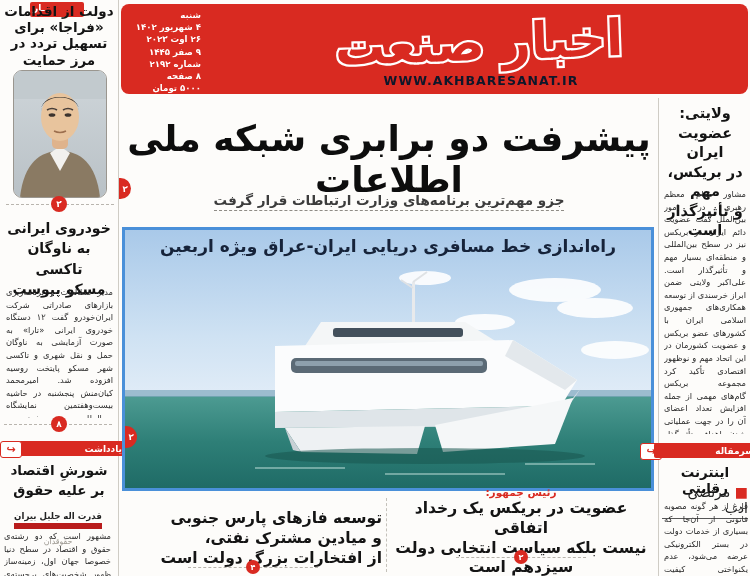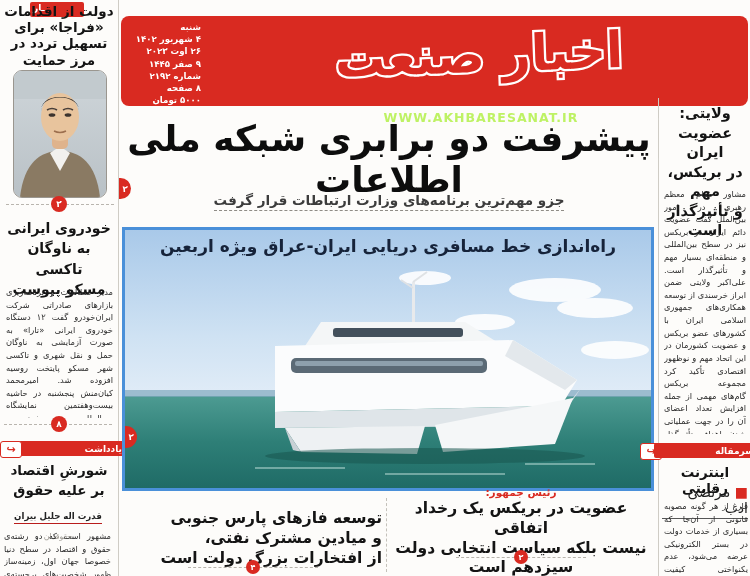--- a/index.html
+++ b/index.html
@@ -13,46 +13,46 @@
   .vline{width:0;border-left:1px solid #cfccc5;}
   .vdots{width:0;border-left:1px dashed #c4c1ba;}
   .red-bar{background:#d92a21;border-radius:2px;display:flex;align-items:center;justify-content:flex-end;padding:0 6px;}
   .red-bar .bar-label{color:#fff;font-size:9px;font-weight:bold;direction:rtl;}
   .arrow-box{background:#fff;border:1px solid #d92a21;border-radius:3px;width:20px;height:15px;display:flex;align-items:center;justify-content:center;color:#d92a21;font-size:11px;font-weight:bold;line-height:1;}
   .pg-circle{background:#d92a21;border-radius:50%;color:#fff;font-weight:bold;display:flex;align-items:center;justify-content:center;}
   .semicircle{background:#d92a21;border-radius:0 11px 11px 0;color:#fff;font-weight:bold;display:flex;align-items:center;justify-content:center;}
   .kicker-red{color:#d92a21;font-weight:bold;}
   .kicker-blk{color:#1a1a1a;font-weight:bold;}
   .subhead-line{display:inline-block;border-bottom:1px dashed #8f8c86;padding-bottom:2px;color:#3c3c3c;font-weight:bold;}
-  .byline-line{display:inline-block;border-bottom:1px solid #b91c1c;padding-bottom:2px;}
+  .byline-line{display:inline-block;border-bottom:6px solid #b91c1c;padding-bottom:2px;}
 </style>
 </head>
 <body>
 
 <div id="page">
 
-  <div class="abs" style="left:121px;top:16px;width:627px;height:90px;background:#d92a21;border-radius:8px;">
+  <div class="abs" style="left:121px;top:4px;width:627px;height:90px;background:#d92a21;border-radius:8px;">
 
     <div class="abs rtl" style="left:8px;top:5px;width:72px;color:#fff;font-size:8.6px;font-weight:bold;line-height:1.42;text-align:right;">
       <div>شنبه</div>
       <div>۴ شهریور ۱۴۰۲</div>
       <div>۲۶ اوت ۲۰۲۳</div>
       <div>۹ صفر ۱۴۴۵</div>
       <div>شماره ۲۱۹۲</div>
       <div>۸ صفحه</div>
       <div>۵۰۰۰ تومان</div>
     </div>
 
     <svg class="abs" style="left:90px;top:0px;" width="537" height="78" viewBox="0 0 537 78">
       <g transform="rotate(-2 268 40)">
         <text x="268" y="56" text-anchor="middle" direction="rtl" font-family="DejaVu Sans, sans-serif" font-size="50" font-weight="bold" fill="#d92a21" stroke="#ffffff" stroke-width="4.5" paint-order="stroke" style="letter-spacing:1px;">اخبار صنعت</text>
       </g>
     </svg>
 
-    <div class="abs" style="left:245px;top:69px;width:230px;text-align:center;color:#bef264;font-size:12.5px;font-weight:bold;letter-spacing:1px;margin-top:25px;">WWW.AKHBARESANAT.IR</div>
+    <div class="abs" style="left:245px;top:69px;width:230px;text-align:center;color:#0f172a;font-size:12.5px;font-weight:bold;letter-spacing:1px;">WWW.AKHBARESANAT.IR</div>
   </div>
 
   <div class="abs" style="left:30px;top:2px;width:48px;height:13px;background:#d92a21;color:#fff;font-size:9px;font-weight:bold;text-align:left;padding:1px 3px;direction:rtl;border-radius:2px;">ـار</div>
 
   <div class="abs vline" style="left:118px;top:0;height:576px;"></div>
   <div class="abs vline" style="left:658px;top:98px;height:478px;"></div>
   <div class="abs vdots" style="left:386px;top:498px;height:74px;"></div>
 
   <div class="abs" style="left:2px;top:0px;width:114px;height:212px;">
     <div class="hl" style="position:absolute;left:2px;top:3px;width:110px;font-size:13.5px;line-height:1.2;">دولت از اقدامات

